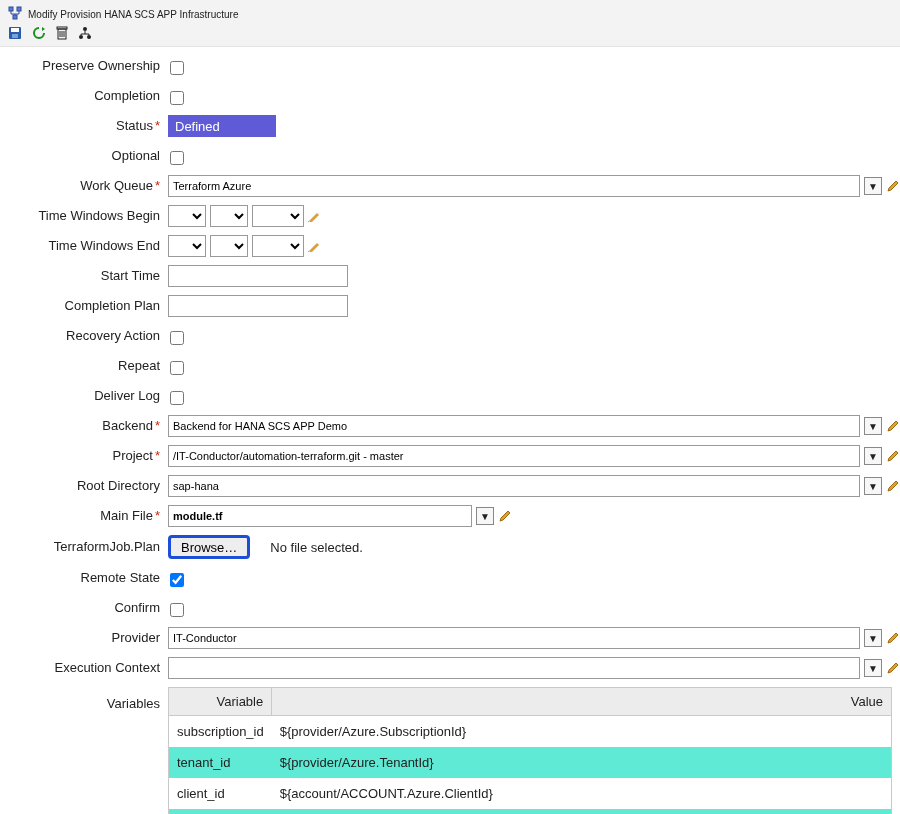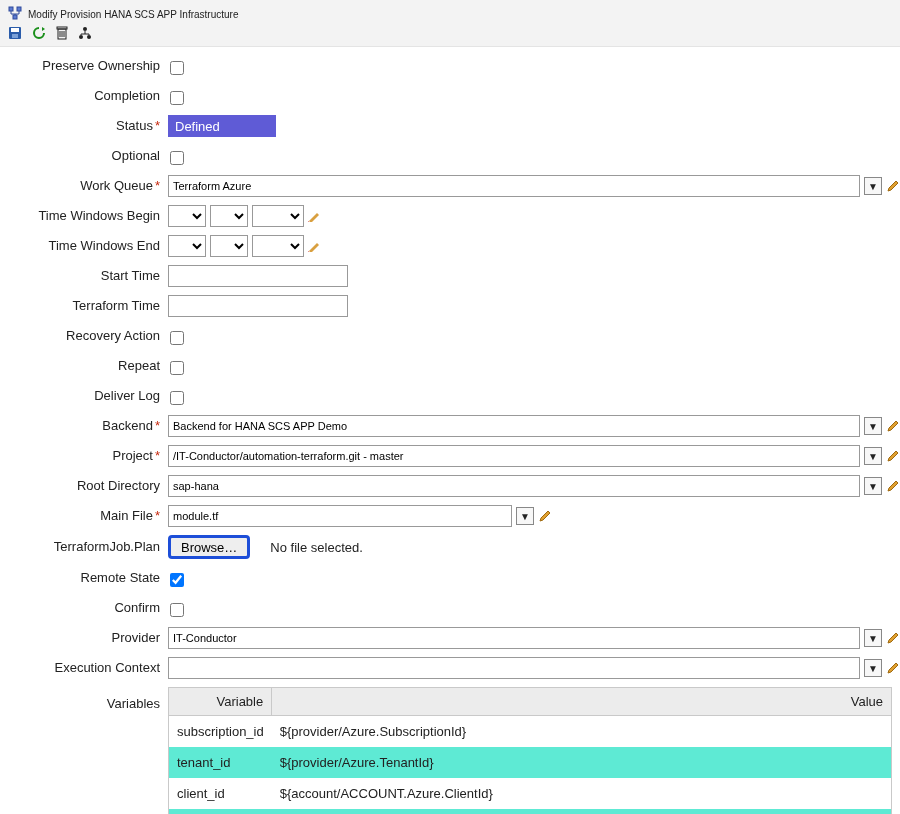--- a/index.html
+++ b/index.html
@@ -260,21 +260,21 @@
   </div>
 
   <div class="row align-center">
     <div class="label">Start Time</div>
     <div class="value">
         <input type="text" class="mid-input" style="">
       </div>
   </div>
 
   <div class="row align-center">
-    <div class="label">Terraform Time</div>
+    <div class="label">Completion Plan</div>
     <div class="value">
         <input type="text" class="mid-input" style="">
       </div>
   </div>
 
   <div class="row align-center">
     <div class="label">Recovery Action</div>
     <div class="value">
         <input type="checkbox" style="">
       </div>
@@ -329,21 +329,21 @@
         <svg width="14" height="14" viewBox="0 0 14 14">
             <path d="M2 12 L3 9 L10 2 L12 4 L5 11 Z" fill="#e0a030" stroke="#a06a10"></path>
           </svg>
       </span>
     </div>
   </div>
 
   <div class="row align-center">
     <div class="label"><span>Main File</span><span class="req">*</span></div>
     <div class="value">
-      <input type="text" style="width: 344px;" value="module.tf">
+      <input type="text" style="width: 304px; font-weight: bold;" value="module.tf">
       <span class="dd-btn">▼</span>
       <span class="icon-btn">
         <svg width="14" height="14" viewBox="0 0 14 14">
             <path d="M2 12 L3 9 L10 2 L12 4 L5 11 Z" fill="#e0a030" stroke="#a06a10"></path>
           </svg>
       </span>
     </div>
   </div>
 
   <div class="row align-center">

